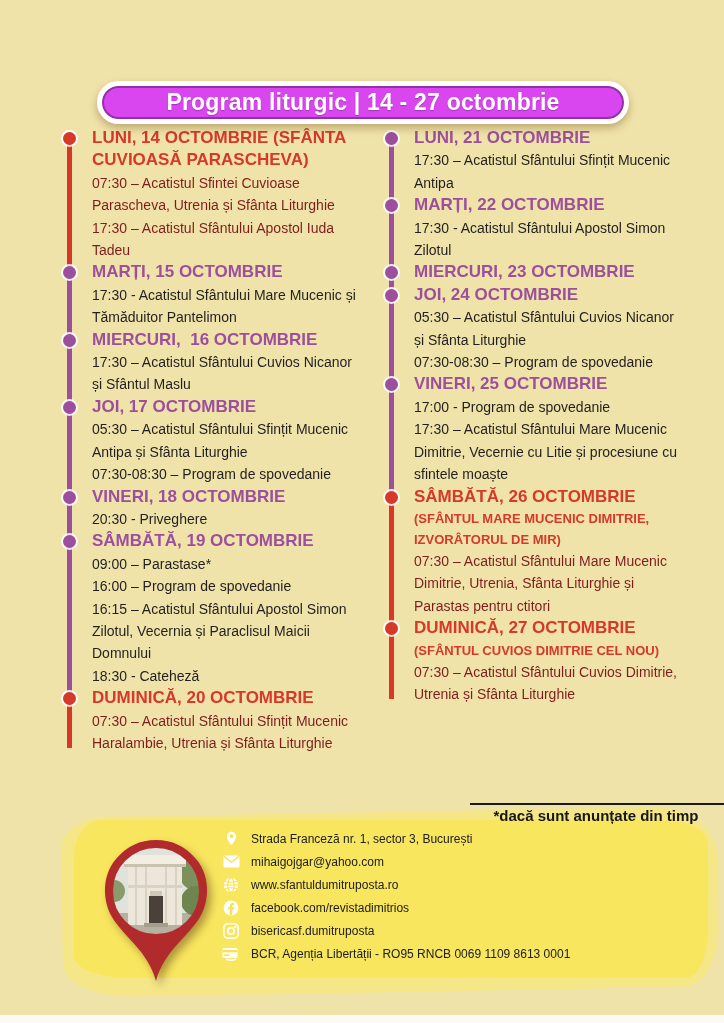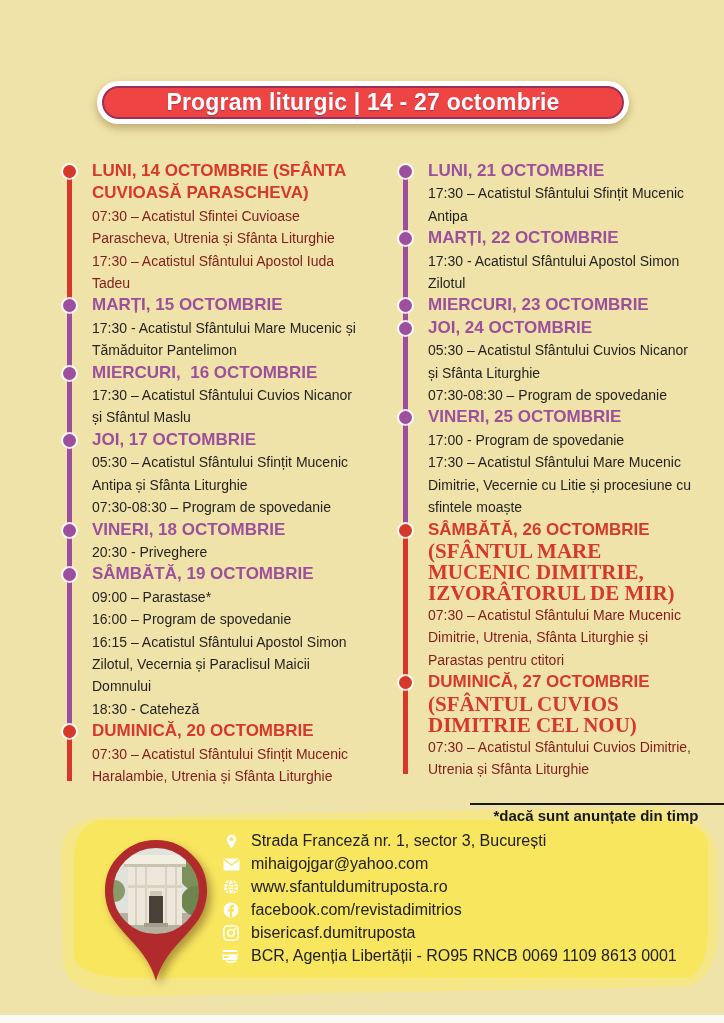--- a/index.html
+++ b/index.html
@@ -3,57 +3,57 @@
 <meta charset="utf-8">
 <style>
   html,body{margin:0;padding:0;}
   body{
     width:724px;height:1023px;position:relative;overflow:hidden;
     background:#f0e3a9;
     font-family:"Liberation Sans",sans-serif;
   }
   .pill{
     position:absolute;left:97px;top:81px;width:532px;height:43px;box-sizing:border-box;
-    background:#ef4444;border:5px solid #ffffff;border-radius:26px;
+    background:#d946ef;border:5px solid #ffffff;border-radius:26px;
     display:flex;align-items:center;justify-content:center;
     color:#fff;font-weight:bold;font-size:23px;letter-spacing:.2px;
     box-shadow:0 4px 8px rgba(110,80,30,.4), inset 0 0 0 2px rgba(80,35,105,.55);
     text-shadow:0 1px 1px rgba(60,20,80,.35);
     z-index:4;
   }
-  .cols{position:absolute;left:62px;top:160px;display:flex;gap:34px;z-index:2;}
+  .cols{position:absolute;left:62px;top:127px;display:flex;gap:20px;z-index:2;}
   .col{width:302px;}
   .entry{position:relative;padding-left:30px;}
   .entry .bullet{
     position:absolute;left:1px;top:5px;width:13px;height:13px;border-radius:50%;
     background:var(--c);box-shadow:0 0 0 2px rgba(255,255,255,.85);z-index:2;
   }
   .entry .tline{position:absolute;left:5px;top:12px;bottom:-8px;width:5px;background:var(--c);z-index:1;}
   .entry:last-child .tline{bottom:6px;}
   .etitle{font-weight:bold;color:var(--c);font-size:17px;line-height:22.4px;white-space:pre-wrap;}
-  .esub{font-weight:bold;color:var(--c);font-size:21px;line-height:21px;font-family:Liberation Serif, serif;}
+  .esub{font-weight:bold;color:var(--c);font-size:13px;line-height:21px;}
   .eitem{font-size:14px;line-height:22.4px;color:#211f1f;}
   .entry.red .eitem{color:#7f1d1d;}
   .footnote{
     position:absolute;right:0;top:803px;width:254px;z-index:3;
     border-top:2px solid #1a1a1a;padding:2px 4px 0 2px;box-sizing:border-box;
     font-size:15px;font-weight:bold;color:#171717;text-align:center;
   }
   .blob{
     position:absolute;left:74px;top:820px;width:634px;height:158px;z-index:1;
     background:#f8e34e;
     border-radius:28px 46px 22px 54px/36px 24px 48px 22px;
   }
   .blob::before{
     content:"";position:absolute;inset:-8px -10px -14px -12px;z-index:-1;
     background:#f9e96e;opacity:.55;transform:rotate(-1deg);
     border-radius:44px 60px 34px 70px/32px 52px 60px 34px;
   }
   .contacts{position:absolute;left:222px;top:827px;z-index:3;}
-  .crow{display:flex;align-items:flex-end;height:23px;font-size:16px;color:#21201e;}
+  .crow{display:flex;align-items:center;height:23px;font-size:12px;color:#21201e;}
   .cicon{width:18px;height:18px;flex:none;margin-right:11px;display:flex;align-items:center;justify-content:center;}
   .cicon svg{display:block;}
   .pinwrap{position:absolute;left:94px;top:833px;z-index:5;filter:drop-shadow(4px 5px 4px rgba(80,50,10,.45));}
   .bottomedge{position:absolute;left:0;right:0;bottom:0;height:8px;background:#fbfaf4;z-index:6;}
 </style>
 </head>
 <body>
 
 <div class="pill">
   <span>Program liturgic | 14 - 27 octombrie</span>

